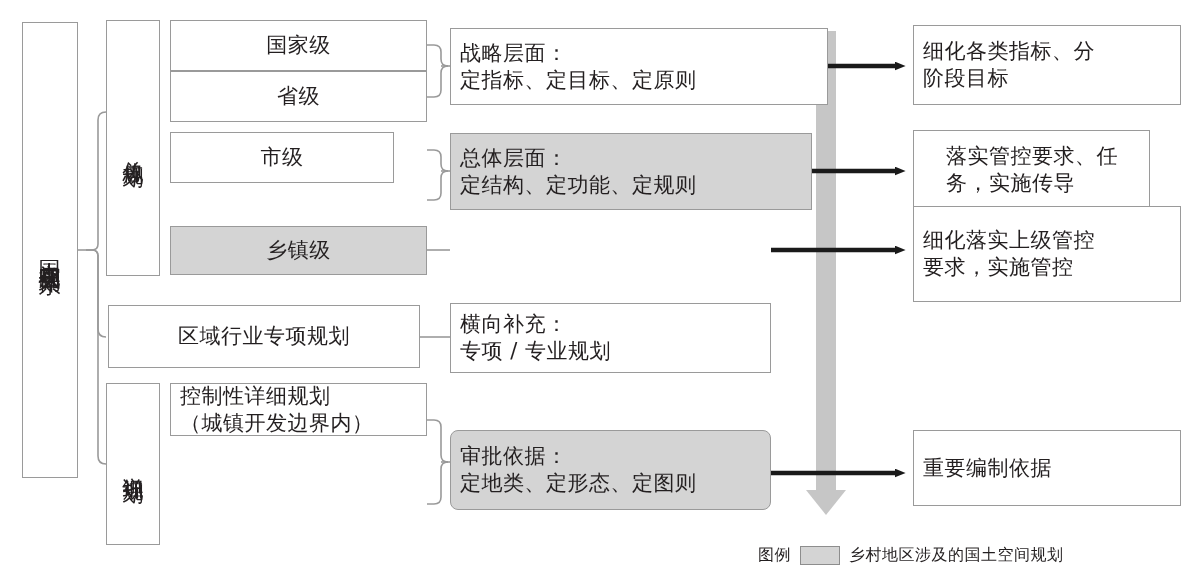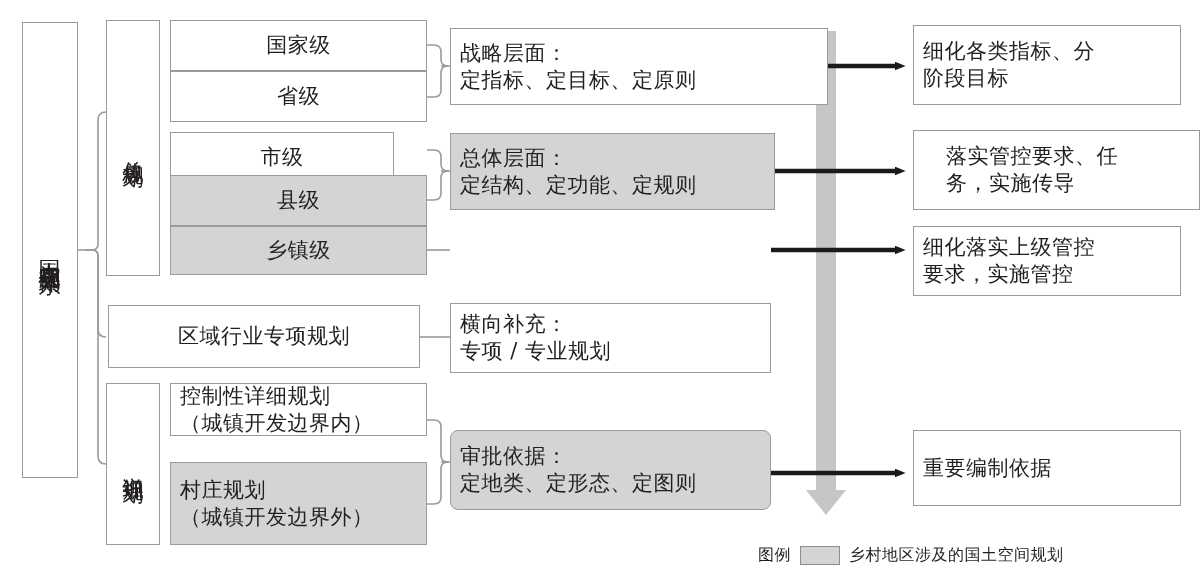--- a/index.html
+++ b/index.html
@@ -126,44 +126,41 @@
 
   <div class="box vert center" style="left:22px; top:22px; width:56px; height:456px; font-size:22px;">国土空间规划体系</div>
 
   <div class="box vert center" style="left:106px; top:20px; width:54px; height:256px;">总体规划</div>
 
   <div class="box vert center" style="left:106px; top:383px; width:54px; height:162px;">详细规划</div>
 
   <div class="box center" style="left:170px; top:20px; width:257px; height:51px;">国家级</div>
   <div class="box center" style="left:170px; top:71px; width:257px; height:51px;">省级</div>
   <div class="box center" style="left:170px; top:124px; width:224px; height:51px;margin-top:8px;">市级</div>
-  <div class="box center shaded" style="left:170px; top:175px; width:257px; height:51px;">县级</div>
   <div class="box center shaded" style="left:170px; top:226px; width:257px; height:49px;">乡镇级</div>
 
   <div class="box center" style="left:108px; top:305px; width:312px; height:63px;">区域行业专项规划</div>
 
   <div class="box leftal" style="left:170px; top:383px; width:257px; height:53px;">控制性详细规划
 （城镇开发边界内）</div>
-  <div class="box leftal shaded" style="left:170px; top:462px; width:257px; height:83px;">村庄规划
-（城镇开发边界外）</div>
 
   <div class="box leftal" style="left:450px; top:28px; width:378px; height:77px;">战略层面：
 定指标、定目标、定原则</div>
-  <div class="box leftal shaded" style="left:450px; top:133px; width:325px; height:77px;">总体层面：
+  <div class="box leftal shaded" style="left:450px; top:133px; width:362px; height:77px;">总体层面：
 定结构、定功能、定规则</div>
   <div class="box leftal" style="left:450px; top:303px; width:321px; height:70px;">横向补充：
 专项 / 专业规划</div>
   <div class="box leftal shaded" style="left:450px; top:430px; width:321px; height:80px;border-radius:8px;">审批依据：
 定地类、定形态、定图则</div>
 
   <div class="box leftal" style="left:913px; top:25px; width:268px; height:80px;">细化各类指标、分
 阶段目标</div>
-  <div class="box leftal" style="left:913px; top:130px; width:287px; height:80px;padding-left:32px;">落实管控要求、任
+  <div class="box leftal" style="left:913px; top:130px; width:237px; height:80px;padding-left:32px;">落实管控要求、任
 务，实施传导</div>
-  <div class="box leftal" style="left:913px; top:226px; width:268px; height:70px;">细化落实上级管控
+  <div class="box leftal" style="left:913px; top:206px; width:268px; height:96px;">细化落实上级管控
 要求，实施管控</div>
   <div class="box leftal" style="left:913px; top:430px; width:268px; height:76px;">重要编制依据</div>
 
   <div class="legend" style="left:758px; top:545px;">
     <span>图例</span>
     <span class="legend-swatch"></span>
     <span>乡村地区涉及的国土空间规划</span>
   </div>
 
 </div>

